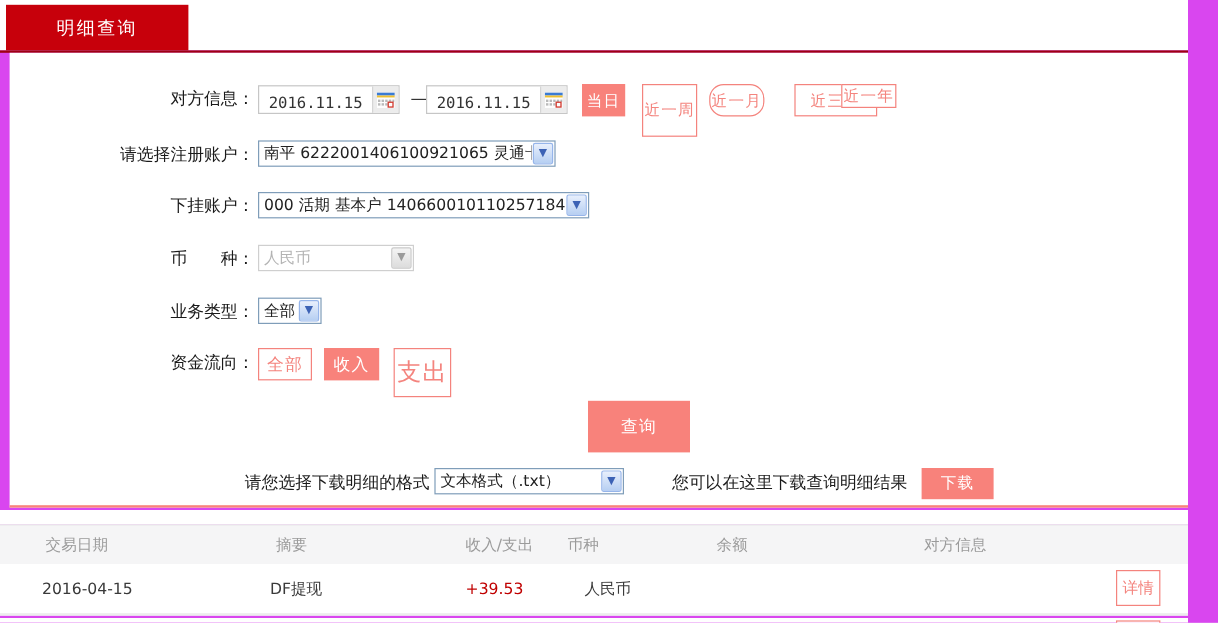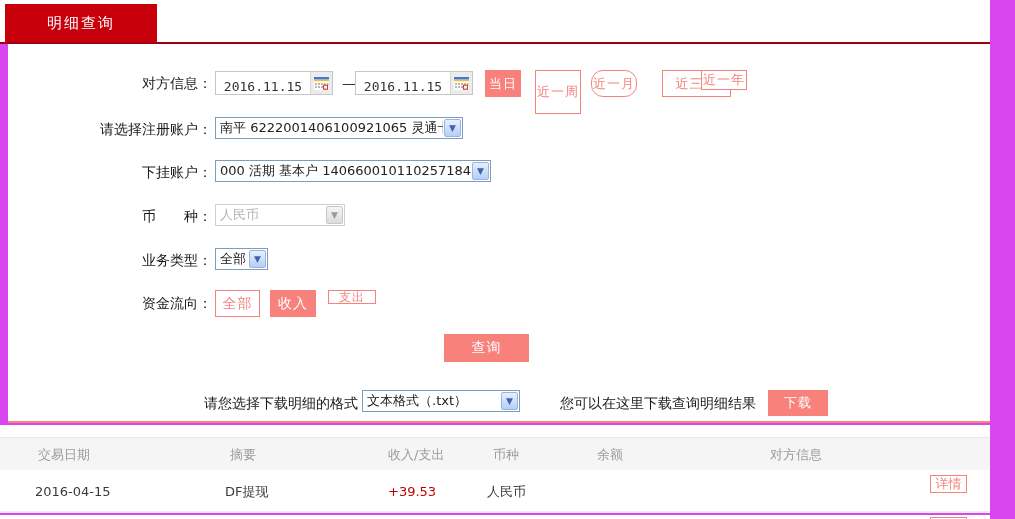--- a/index.html
+++ b/index.html
@@ -146,21 +146,21 @@
   }
   .td {
     position: absolute; top: 0;
     line-height: 43px;
     font-size: 13px; color: #3a3a3a;
     white-space: nowrap;
   }
   .td.amount { color: #c00000; }
   .detail-btn {
     position: absolute;
-    width: 37px; height: 18px;
+    width: 37px; height: 30px;
     background: #ffffff;
     border: 1px solid #f4837d;
     color: #f4847e; font-size: 13px;
     display: flex; align-items: center; justify-content: center;
     cursor: pointer;
   }
   .trow-partial {
     position: absolute; left: 0; top: 515px;
     width: 990px; height: 4px;
     background: #ffffff;
@@ -252,40 +252,40 @@
 
     <div class="form-label" style="top:204px;">业务类型：</div>
     <div class="select" style="left:207px; top:204px; width:53px;">
       <span class="select-value">全部</span>
       <span class="select-arrow">▼</span>
     </div>
 
     <div class="form-label" style="top:247px;">资金流向：</div>
     <div class="btn-outline" style="left:207px; top:246px; width:45px; height:27px; font-size:14px;">全部</div>
     <div class="btn-fill" style="left:262px; top:246px; width:46px; height:27px; font-size:14px;">收入</div>
-    <div class="btn-outline" style="left:320px; top:246px; width:48px; height:14px; font-size:12px;">支出</div>
-
-    <div class="btn-fill" style="left:436px; top:290px; width:85px; height:28px; font-size:14px;">查询</div>
+    <div class="btn-outline" style="left:320px; top:246px; width:48px; height:41px; font-size:20px;">支出</div>
+
+    <div class="btn-fill" style="left:482px; top:290px; width:85px; height:43px; font-size:14px;">查询</div>
 
     <div class="form-label" style="left:60px; width:290px; top:347px;">请您选择下载明细的格式</div>
     <div class="select" style="left:354px; top:346px; width:158px;">
       <span class="select-value">文本格式（.txt）</span>
       <span class="select-arrow">▼</span>
     </div>
     <div class="form-label" style="left:552px; width:210px; top:347px; text-align:left;">您可以在这里下载查询明细结果</div>
     <div class="btn-fill" style="left:760px; top:346px; width:60px; height:26px;">下载</div>
   </div>
 
   <div class="table-gap"></div>
 
   <div class="thead">
     <span class="th" style="left:38px;">交易日期</span>
     <span class="th" style="left:230px;">摘要</span>
     <span class="th" style="left:388px;">收入/支出</span>
-    <span class="th" style="left:493px;">币种</span>
+    <span class="th" style="left:473px;">币种</span>
     <span class="th" style="left:597px;">余额</span>
     <span class="th" style="left:770px;">对方信息</span>
   </div>
 
   <div class="trow">
     <span class="td" style="left:35px;">2016-04-15</span>
     <span class="td" style="left:225px;">DF提现</span>
     <span class="td amount" style="left:388px;">+39.53</span>
     <span class="td" style="left:487px;">人民币</span>
     <div class="detail-btn" style="left:930px; top:5px;">详情</div>

